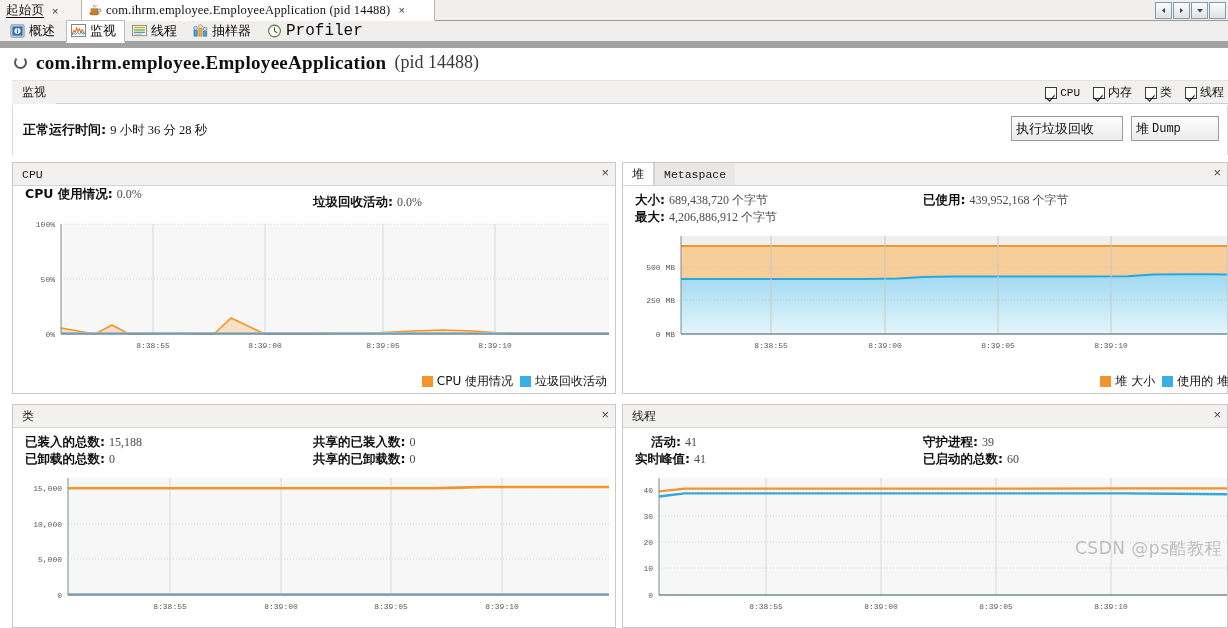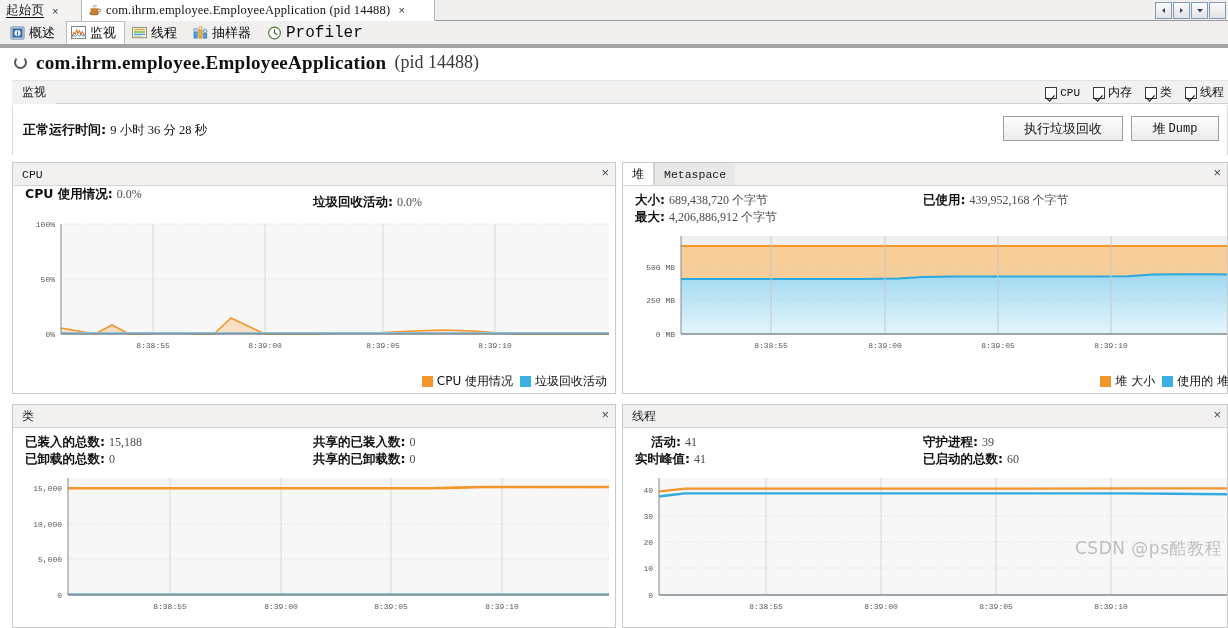--- a/index.html
+++ b/index.html
@@ -58,21 +58,21 @@
     border: 1px solid #7f9db9;
     background: linear-gradient(#fbfbfb,#e2e2e2);
     display: flex; align-items: center; justify-content: center;
     font-size: 8px; color: #21374b;
   }
 
   
   .viewbar {
     position: absolute; left: 0; top: 21px; width: 1228px; height: 27px;
     background: #f0efee;
-    border-bottom: 4px solid #a3a3a3;
+    border-bottom: 7px solid #a3a3a3;
     display: flex; align-items: center; padding-left: 5px;
   }
   .viewtab {
     display: flex; align-items: center;
     height: 23px; padding: 0 8px 0 4px;
     margin-right: 2px;
     font-size: 13px; color: #0a0a0a;
     font-family: "DejaVu Sans", sans-serif;
     border: 1px solid transparent;
   }
@@ -148,23 +148,23 @@
     font-size: 13px; color: #111;
     font-family: "DejaVu Sans", sans-serif;
   }
   .uptime b { font-weight: bold; }
   .uptime .num { font-family: "Liberation Serif", serif; font-size: 12.5px; }
   .btnrow { position: absolute; right: 8px; top: 11px; display: flex; gap: 8px; }
   .gbtn {
     min-width: 112px; height: 25px;
     border: 1px solid #9c9c9c;
     background: linear-gradient(#fdfdfd,#ececec);
-    display: flex; align-items: center; justify-content: center;
+    display: flex; align-items: center; 
     font-family: "DejaVu Sans", sans-serif; font-size: 13px; color: #111;
-    padding: 0 20px; white-space: nowrap;
+    padding: 0 4px; white-space: nowrap;
   }
   .gbtn .mono { font-family: "Liberation Mono", monospace; font-size: 12px; margin-left: 3px; }
 
   
   .panel {
     position: absolute;
     background: #ffffff;
     border: 1px solid #c9c9c9;
   }
   .panel-head {

